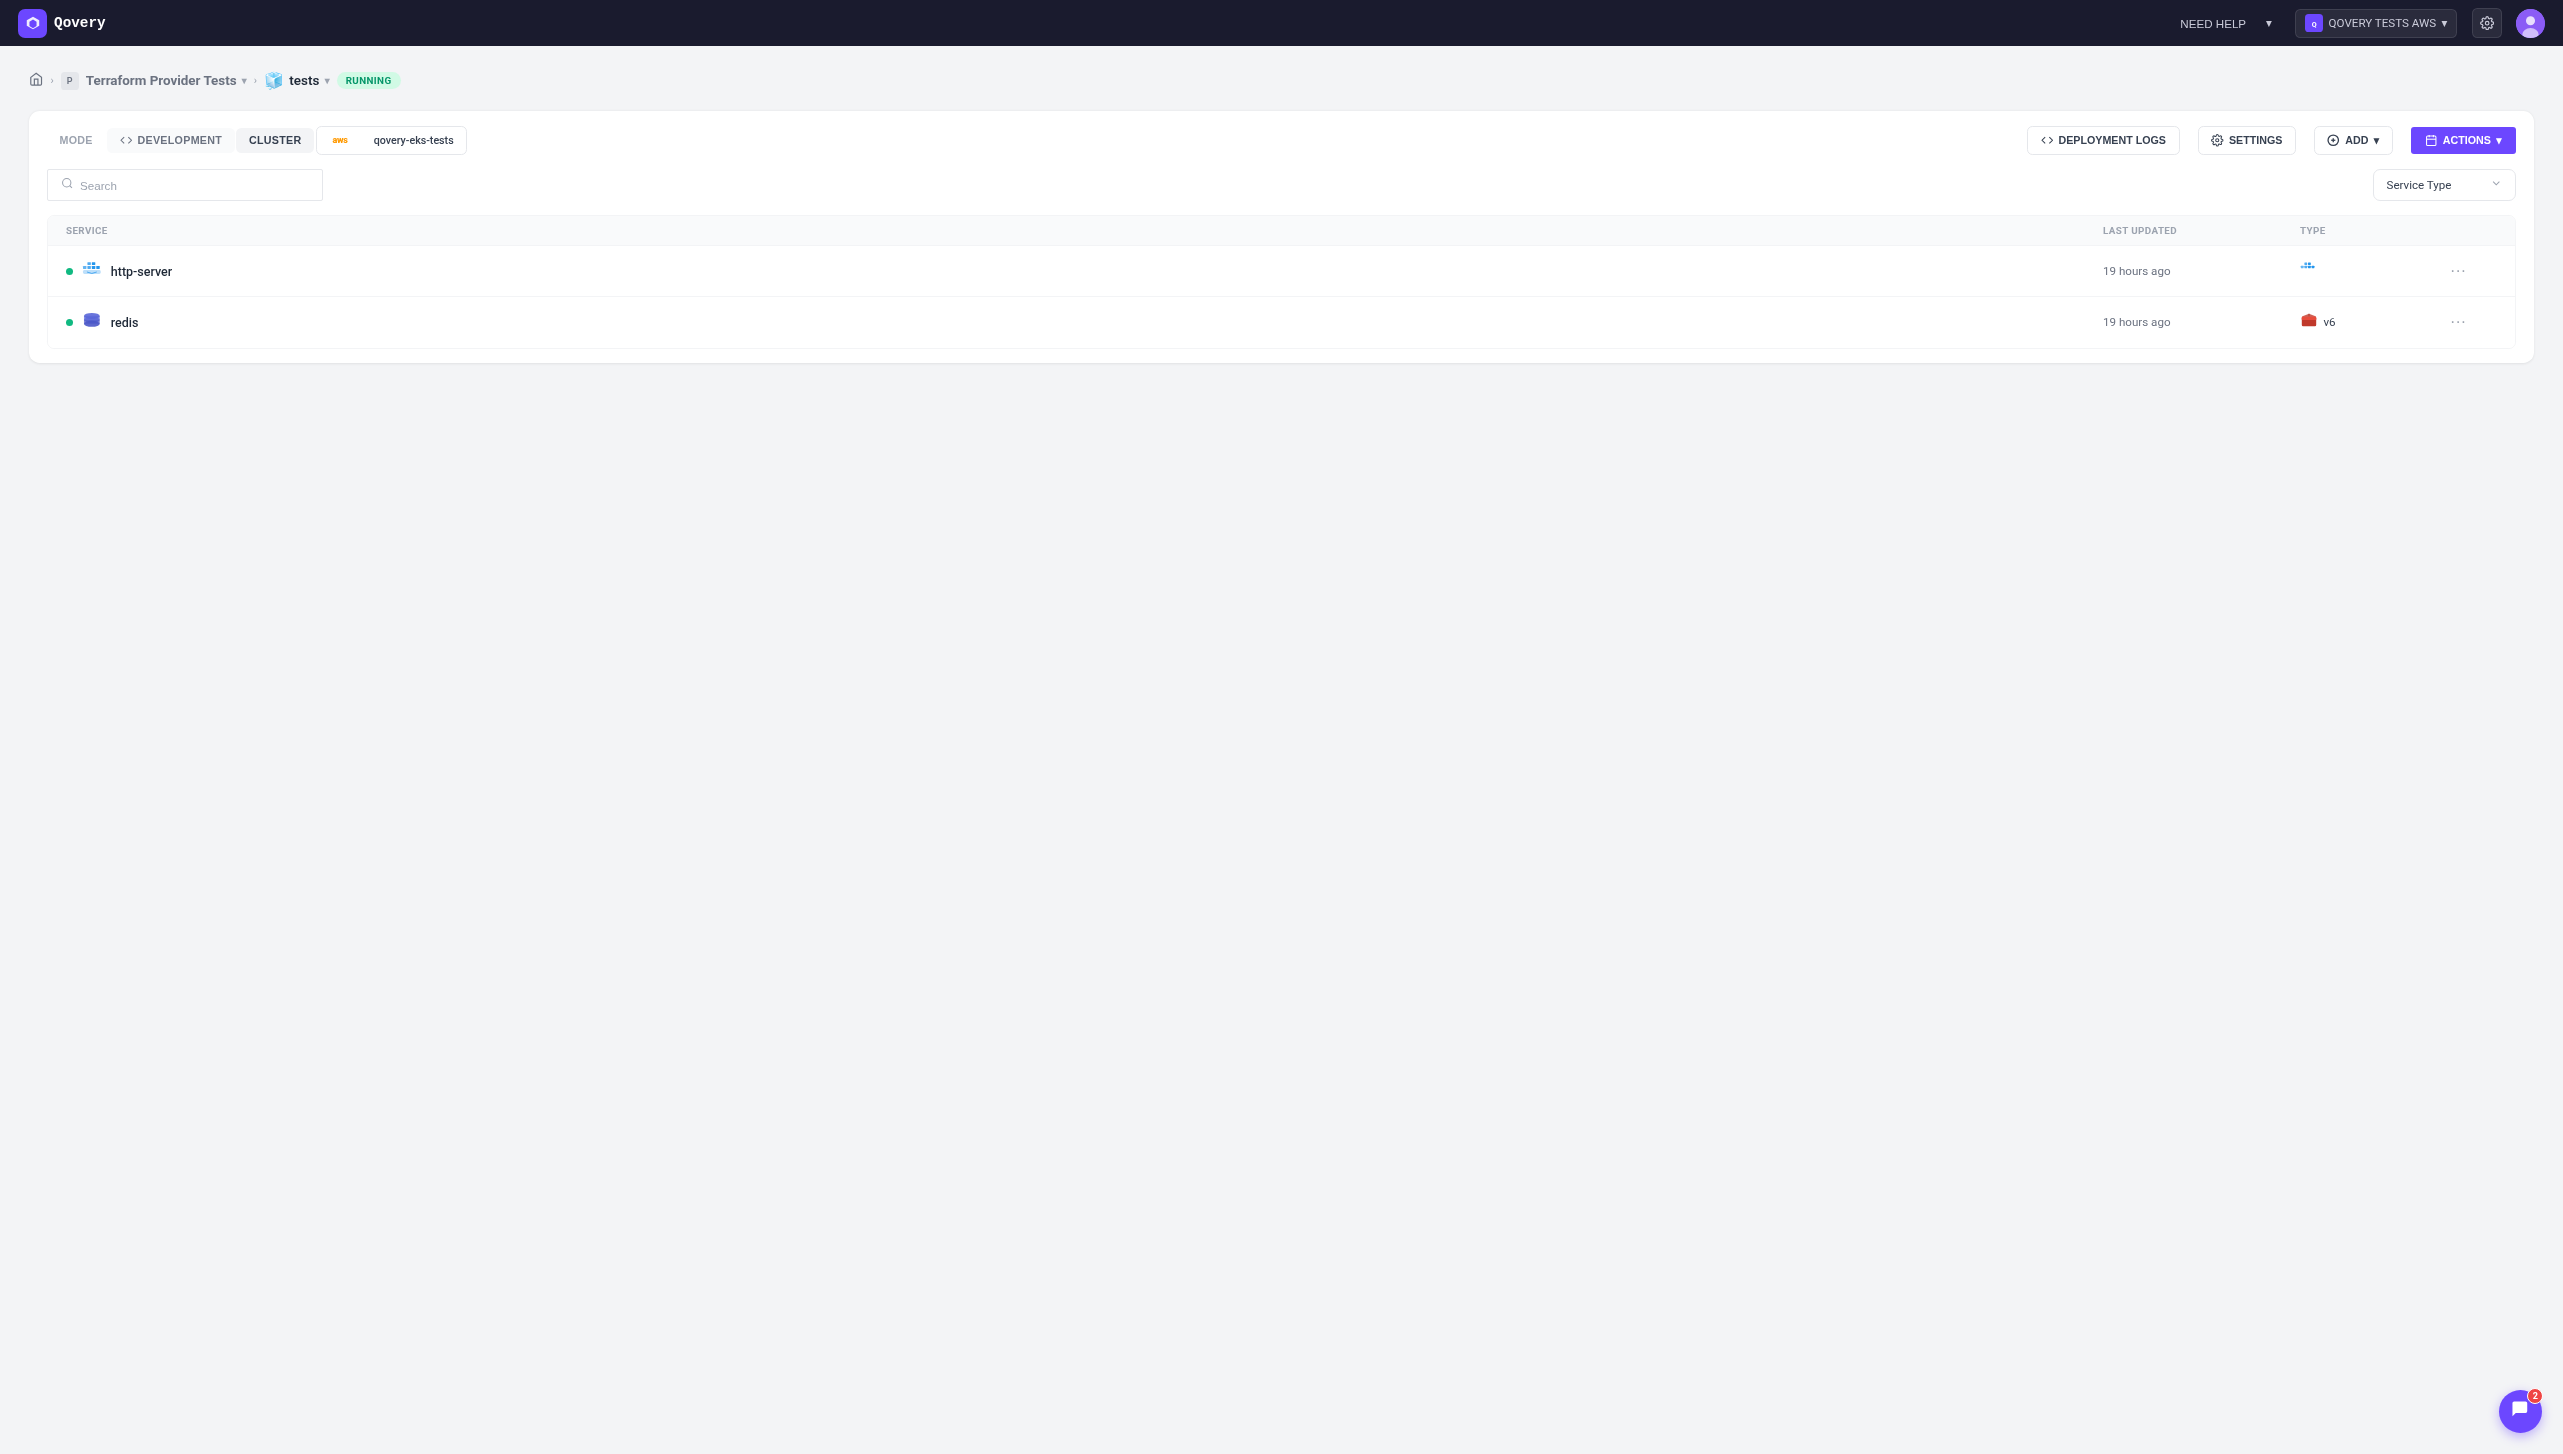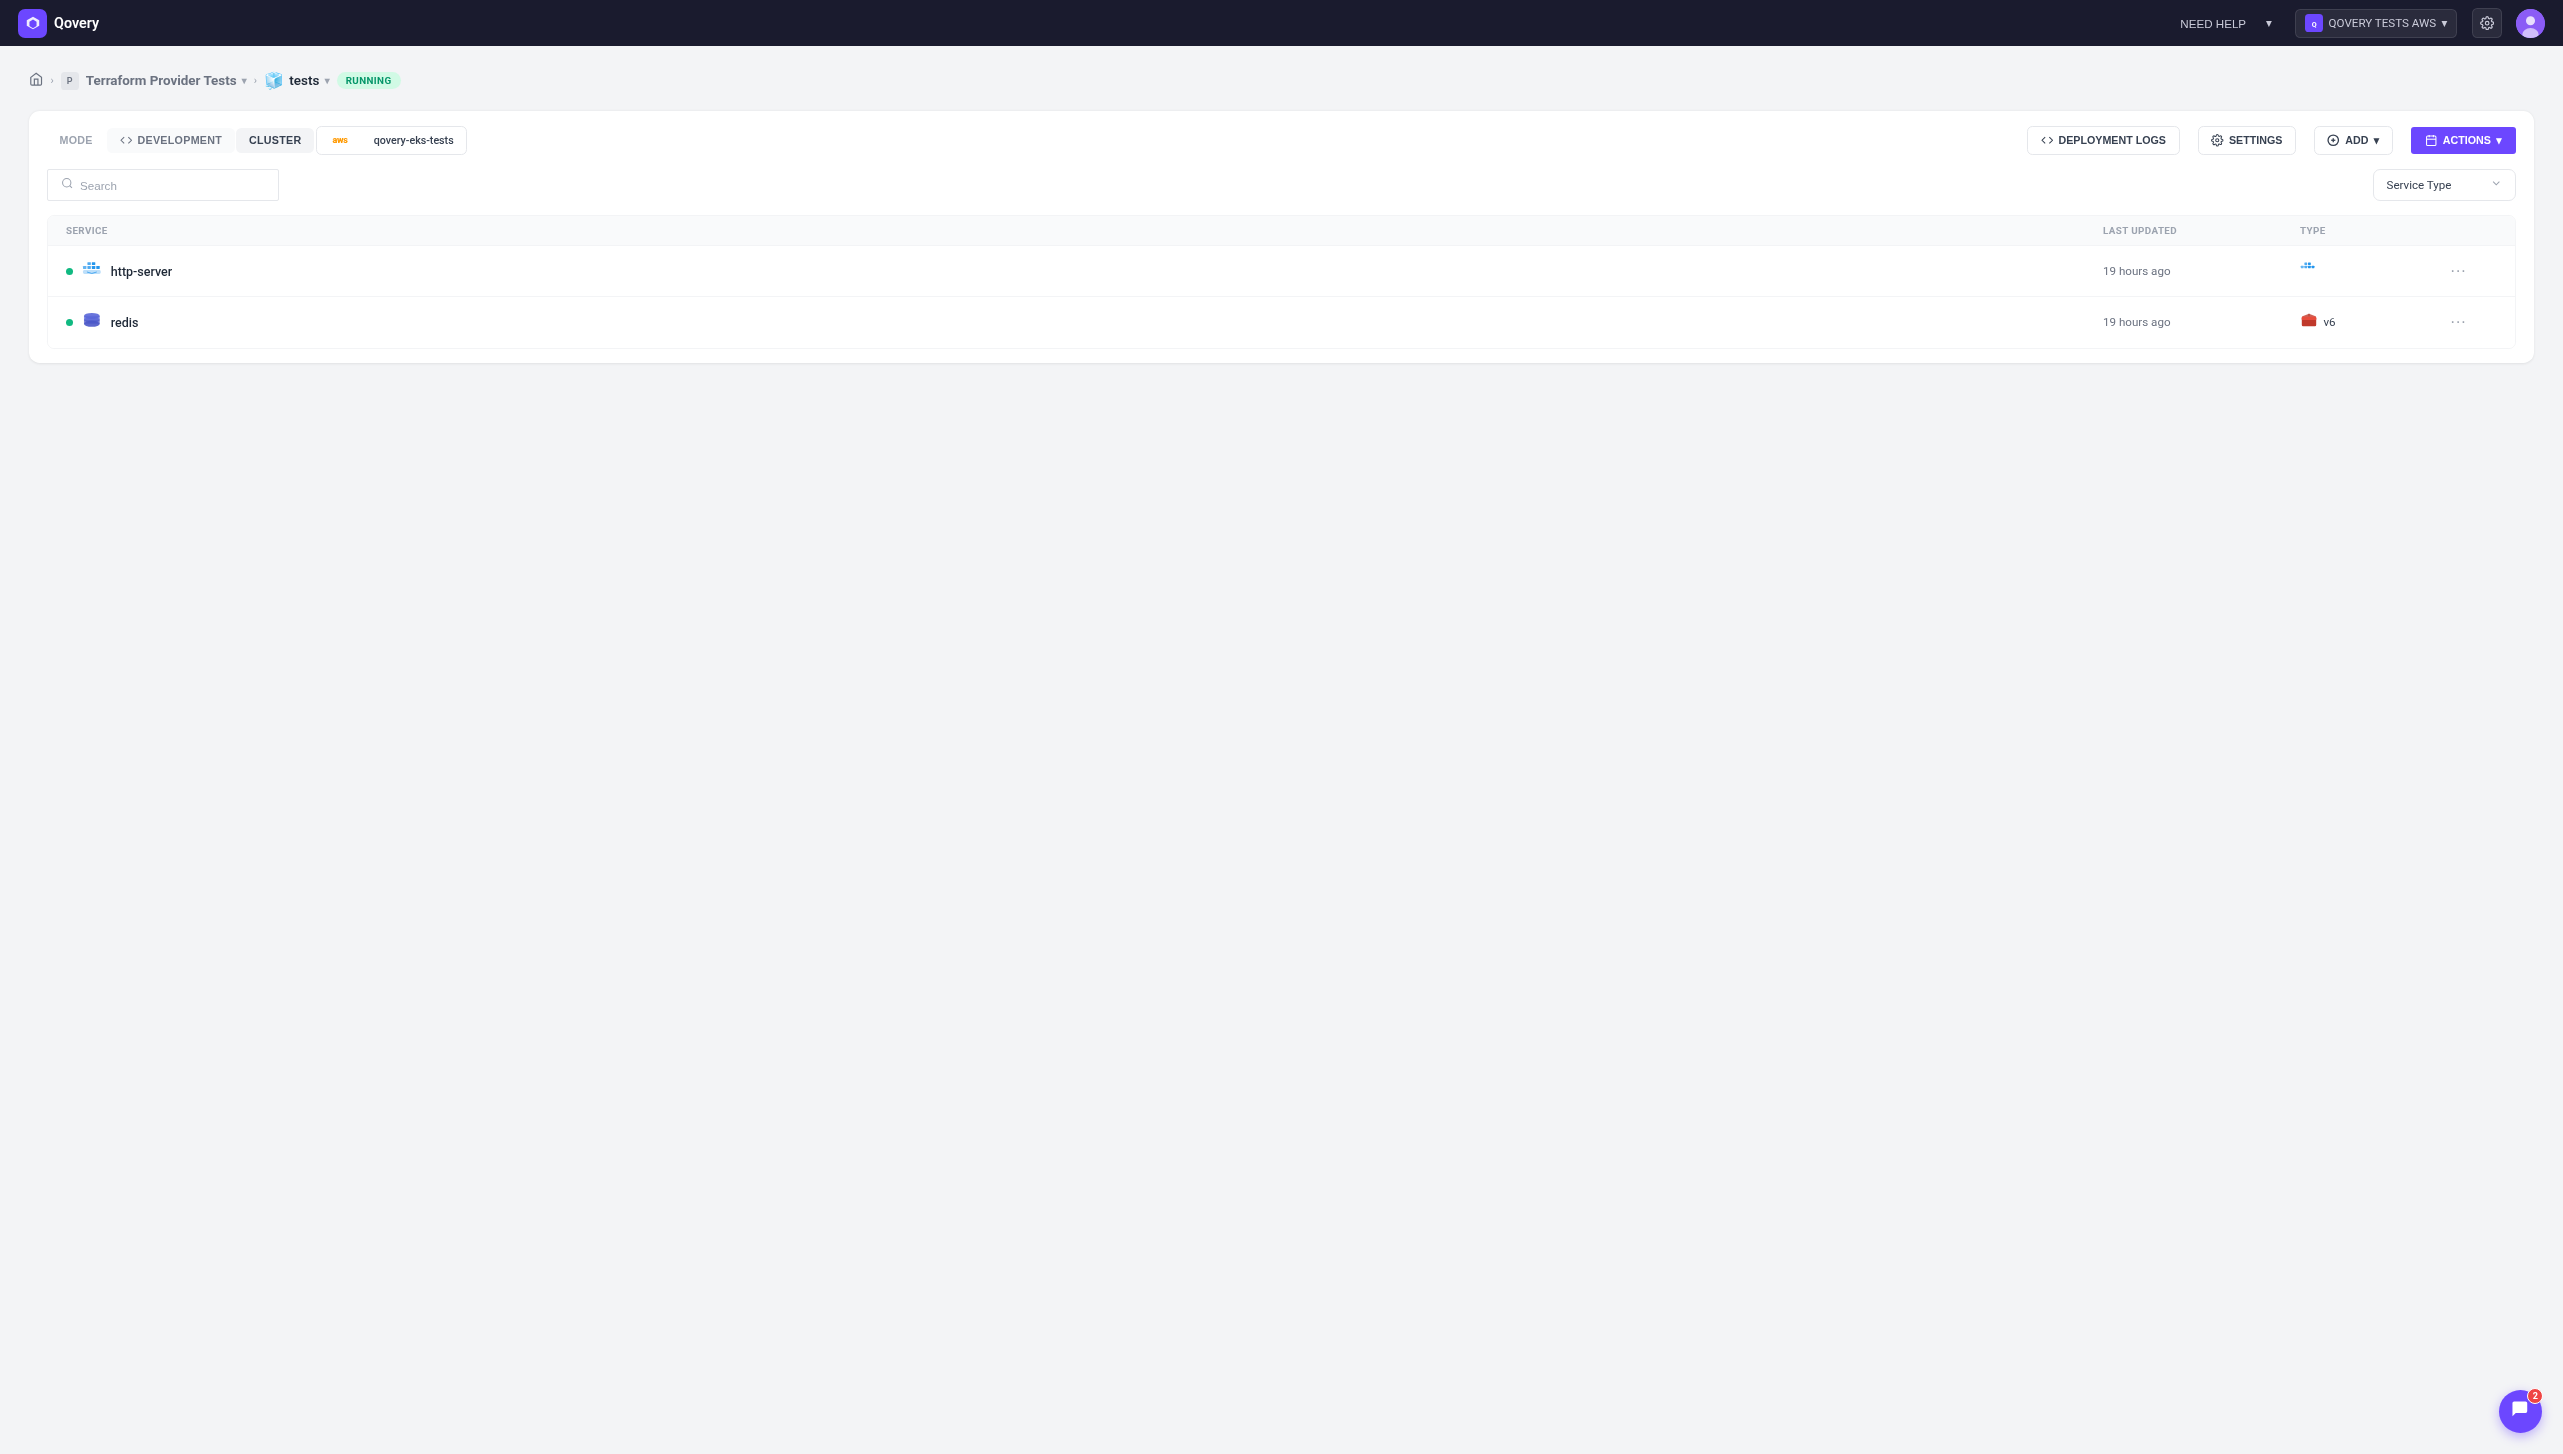--- a/index.html
+++ b/index.html
@@ -10,21 +10,21 @@
       background: #1a1b2e;
       height: 46px;
       display: flex;
       align-items: center;
       justify-content: space-between;
       padding: 0 18px;
       position: fixed;
       top: 0; left: 0; right: 0;
       z-index: 100;
     }
-    .navbar-left { display: flex; align-items: center; gap: 7.1px; }
+    .navbar-left { display: flex; align-items: center; gap: 7.1px; font-family: Liberation Mono, monospace; }
     .navbar-logo { display: flex; align-items: center; gap: 7.1px; }
     .logo-icon {
       width: 29px; height: 29px;
       background: #6c47ff;
       border-radius: 7.1px;
       display: flex; align-items: center; justify-content: center;
       color: white; font-weight: bold; font-size: 12.5px;
     }
     .logo-text { color: white; font-size: 14.3px; font-weight: 600; }
 
@@ -190,21 +190,21 @@
     
     .search-filter-row {
       display: flex; align-items: center; justify-content: space-between;
       margin-bottom: 14.3px;
     }
     .search-box {
       display: flex; align-items: center; gap: 7.1px;
       border: 0.9px solid #e5e7eb;
       border-radius: 2px;
       padding: 7.1px 12.5px;
-      width: 232px;
+      width: 276px;
       background: white;
     }
     .search-icon { color: #9ca3af; font-size: 12.5px; }
     .search-input {
       border: none; outline: none;
       font-size: 11.6px; color: #374151;
       background: transparent; width: 100%;
     }
     .search-input::placeholder { color: #9ca3af; }
 

